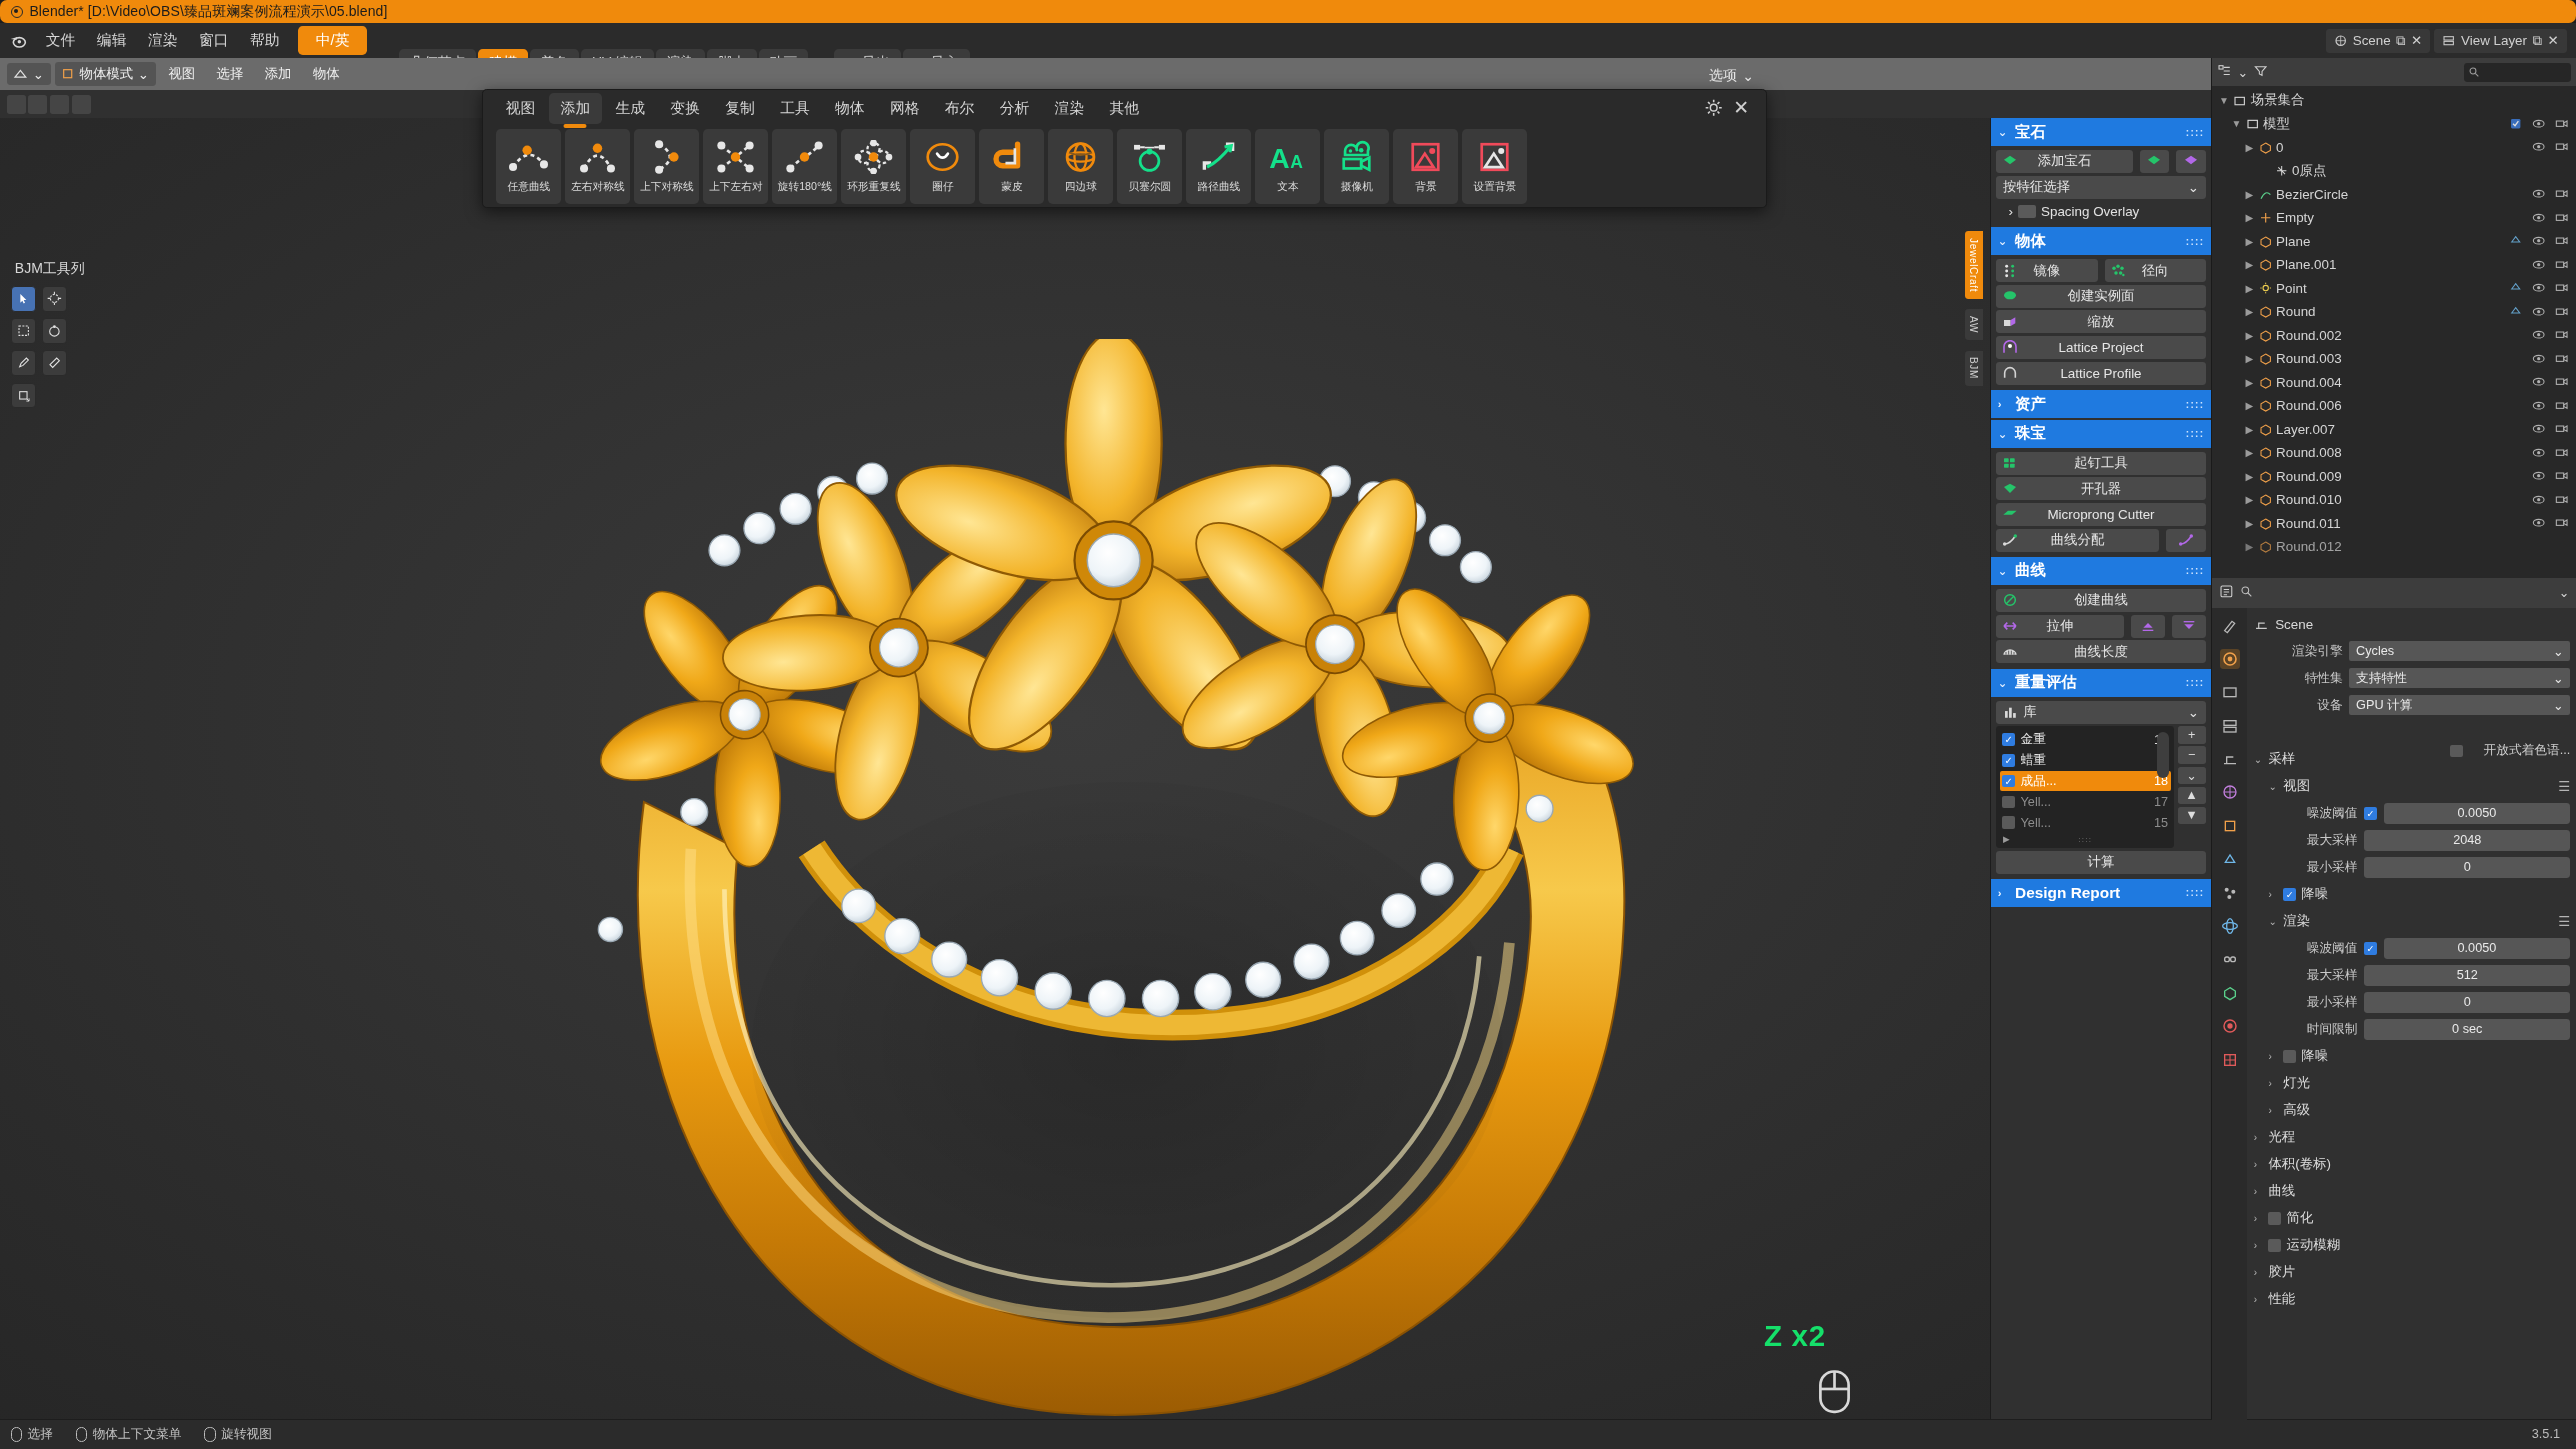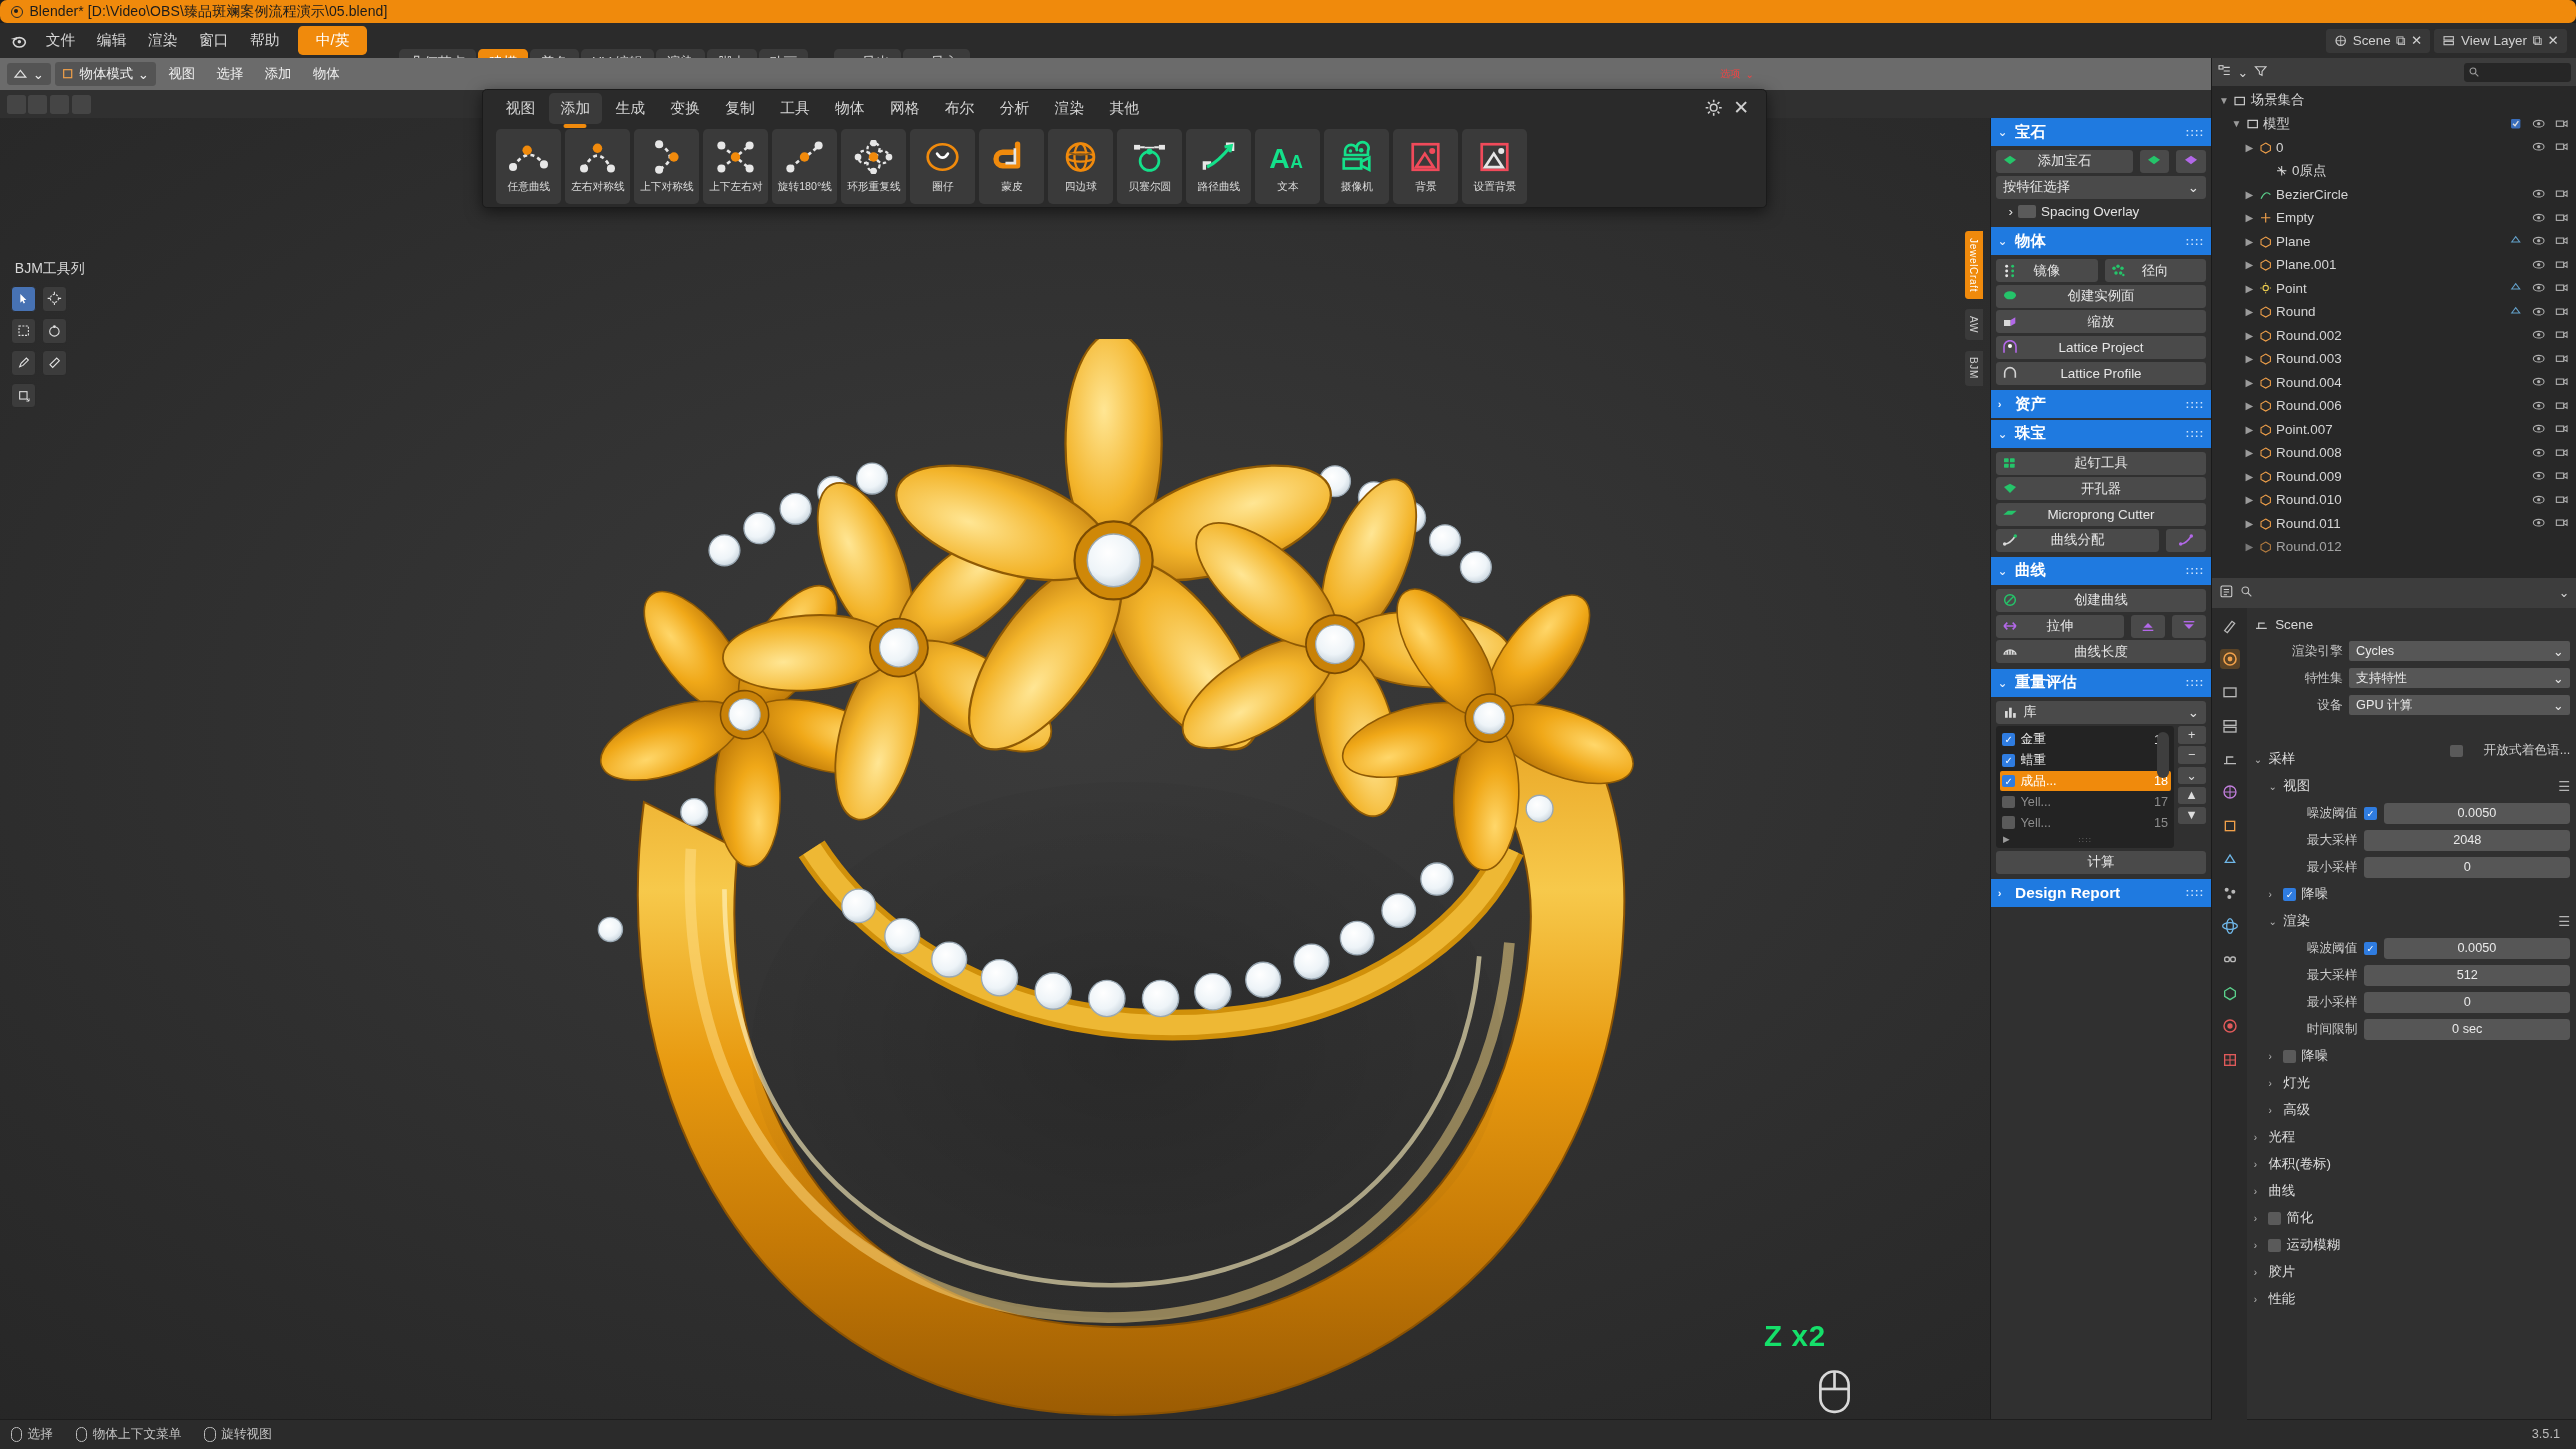--- a/index.html
+++ b/index.html
@@ -128,21 +128,21 @@
     bottom:-4px; width:23px; height:4px; background:#f08a0c; border-radius:2px;
   }
   .bjm-gear{
     position:absolute; right:44px; top:9.4px; width:17.4px;height:17.4px;
   }
   .bjm-close{
     position:absolute; right:14.8px; top:8px; width:20px;height:20px;
     font-size:19px; line-height:19px; color:#cfcfcf; text-align:center;
   }
   .bjm-opts{
-    position:absolute; right:12px; top:-23px; font-size:10px; color:#ef4444;
+    position:absolute; right:12px; top:-23px; font-size:14px; color:#e5e5e5;
     display:flex; align-items:center; gap:5.4px;
   }
   .bjm-items{
     display:flex; align-items:flex-start; gap:4px; padding:2.7px 0 0 13.4px;
   }
   .bjm-item{
     width:65px;height:75px; background:#3a3a3a; border-radius:4.7px;
     display:flex; flex-direction:column; align-items:center; justify-content:flex-start;
     padding-top:6.7px; gap:2.7px;
   }
@@ -1507,21 +1507,21 @@
               </svg>
           </span>
         </span>
       </div>
 
       <div class="ol-row" style="padding-left:32px;">
         <span class="disc">▶</span>
         <svg width="13.4" height="13.4" viewBox="0 0 20 20">
           <path d="M10 3 L17 7 V14 L10 18 L3 14 V7 Z" fill="none" stroke="#f0a04a" stroke-width="1.6"></path>
           </svg>
-        <span>Point.007</span>
+        <span>Layer.007</span>
         <span class="ol-icons">
           <span class="oli">
             <svg width="13.4" height="13.4" viewBox="0 0 20 20">
                 <ellipse cx="10" cy="10" rx="8" ry="5" fill="none" stroke="#c8c8c8" stroke-width="1.6"></ellipse>
                 <circle cx="10" cy="10" r="2.4" fill="#c8c8c8"></circle>
               </svg>
           </span>
           <span class="oli">
             <svg width="13.4" height="13.4" viewBox="0 0 20 20">
                 <rect x="2" y="6" width="11" height="8" fill="none" stroke="#c8c8c8" stroke-width="1.6"></rect>

